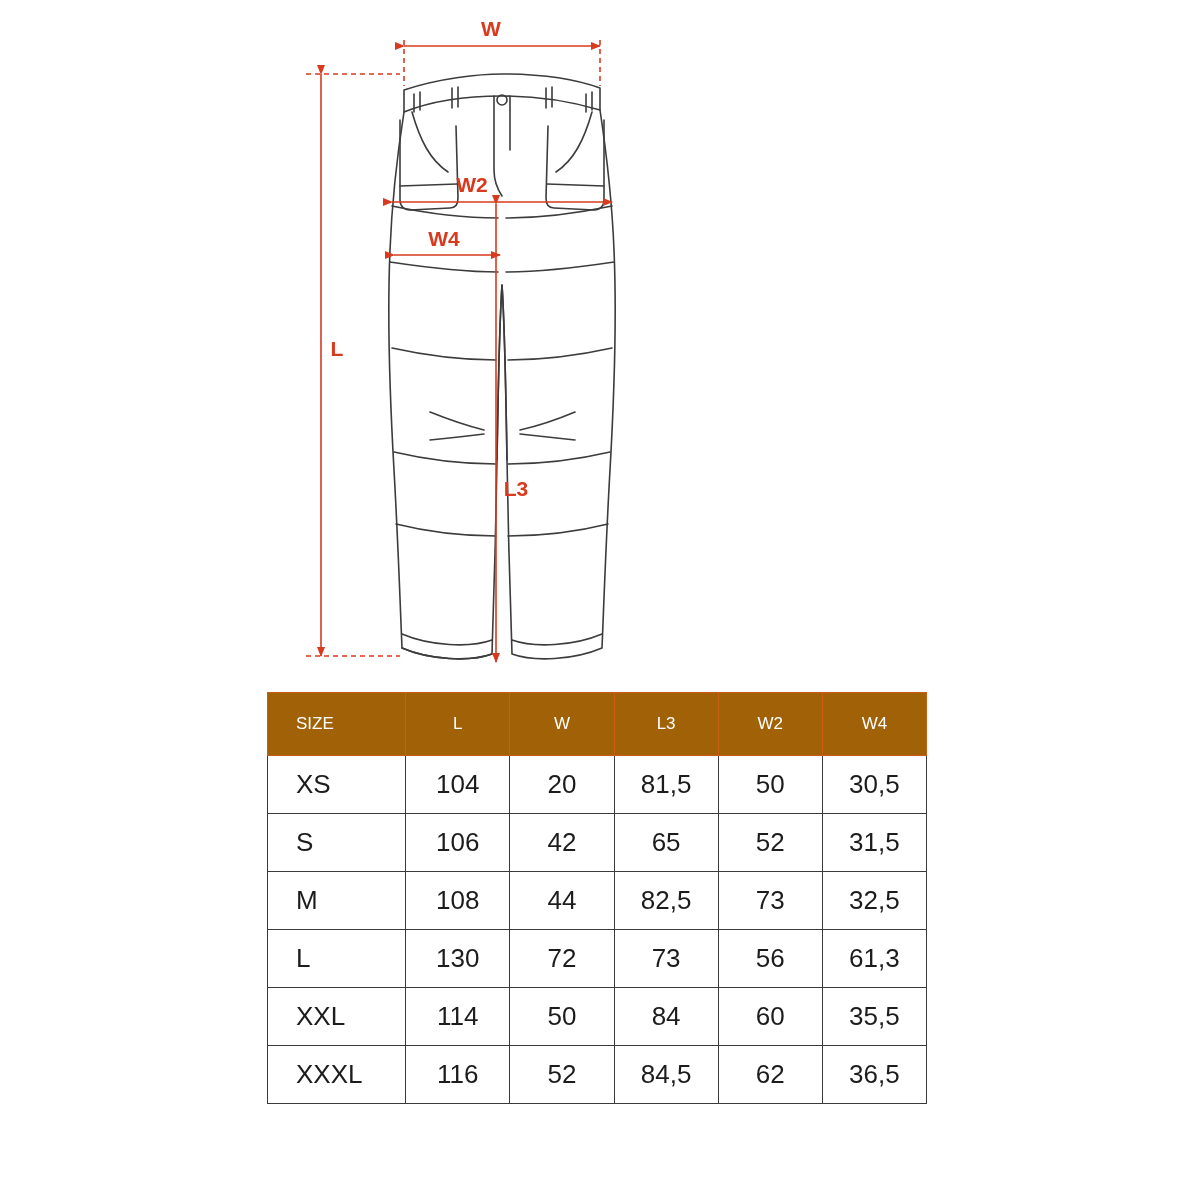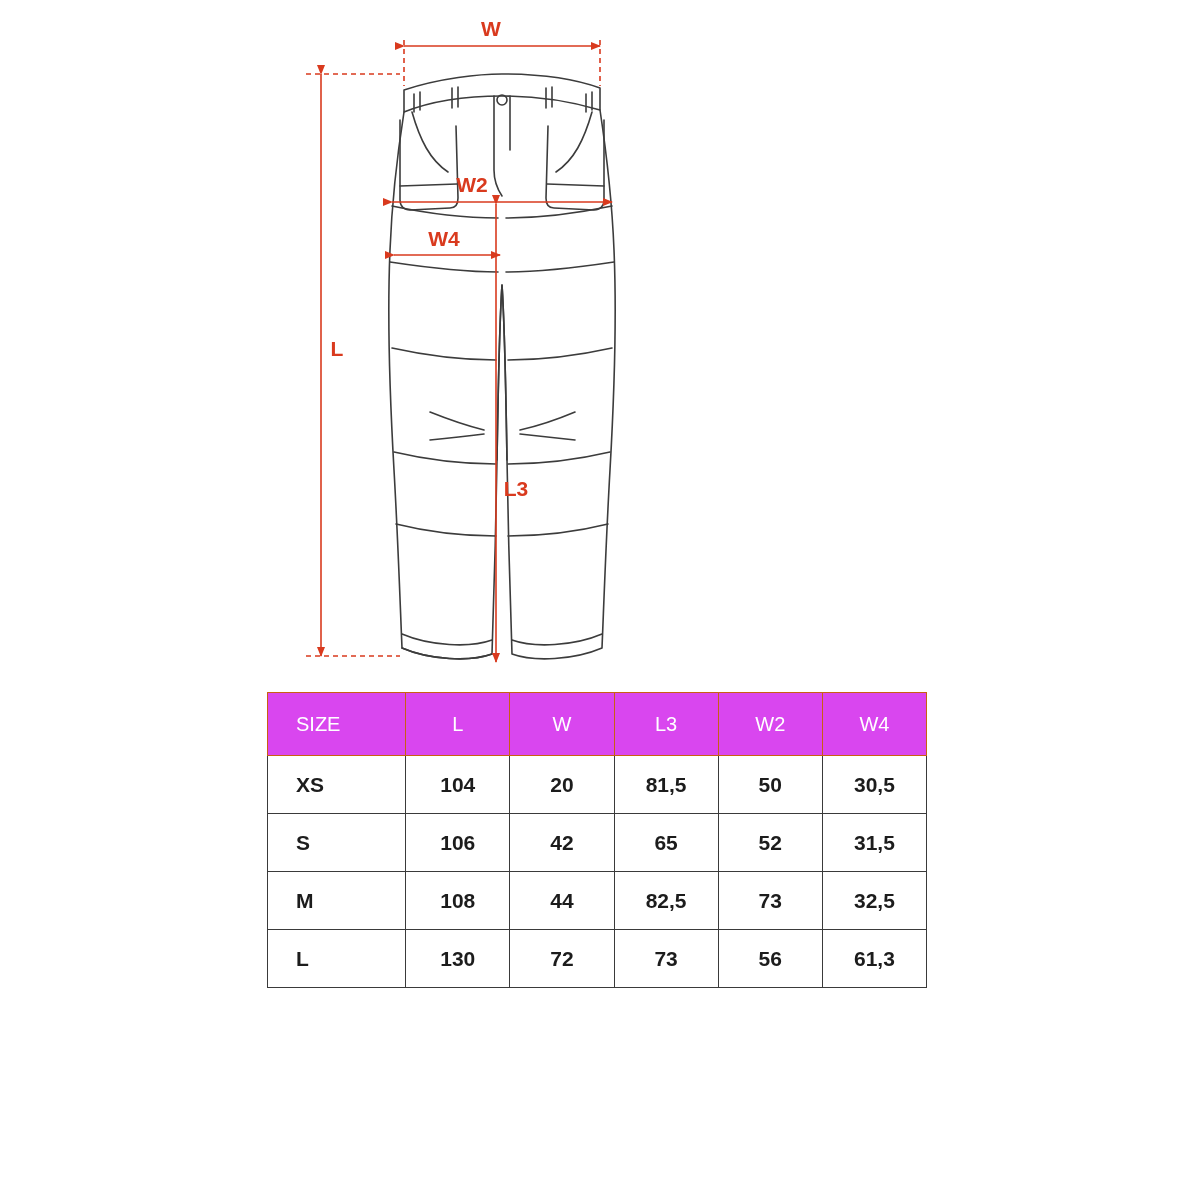--- a/index.html
+++ b/index.html
@@ -48,30 +48,29 @@
     border-collapse: collapse;
     width: 660px;
     table-layout: fixed;
   }
   table.size-table th,
   table.size-table td {
     border: 1px solid #3a3a3a;
     text-align: center;
     font-family: "Liberation Sans", sans-serif;
     color: #1c1c1c;
-    font-size: 21px;
+    font-size: 26px;
     height: 57px;
     padding: 0;
     vertical-align: middle;
-    font-weight: bold;
   }
   table.size-table thead th {
-    background: #d946ef;
+    background: #a16207;
     color: #ffffff;
-    font-size: 20px;
+    font-size: 17px;
     font-weight: normal;
     height: 62px;
     border-color: #c95f13;
   }
   table.size-table thead th:first-child {
     text-align: left;
     padding-left: 28px;
   }
   table.size-table tbody td:first-child {
     text-align: left;
@@ -225,17 +224,33 @@
           <td>32,5</td>
         </tr>
         <tr>
           <td>L</td>
           <td>130</td>
           <td>72</td>
           <td>73</td>
           <td>56</td>
           <td>61,3</td>
         </tr>
+        <tr>
+          <td>XXL</td>
+          <td>114</td>
+          <td>50</td>
+          <td>84</td>
+          <td>60</td>
+          <td>35,5</td>
+        </tr>
+        <tr>
+          <td>XXXL</td>
+          <td>116</td>
+          <td>52</td>
+          <td>84,5</td>
+          <td>62</td>
+          <td>36,5</td>
+        </tr>
       </tbody>
     </table>
   </div>
 
 </div>
 
 </body></html>

